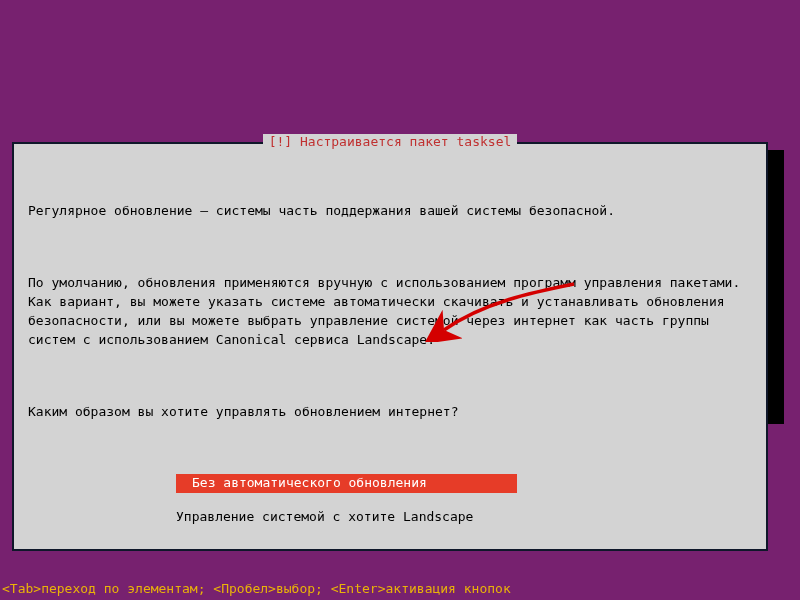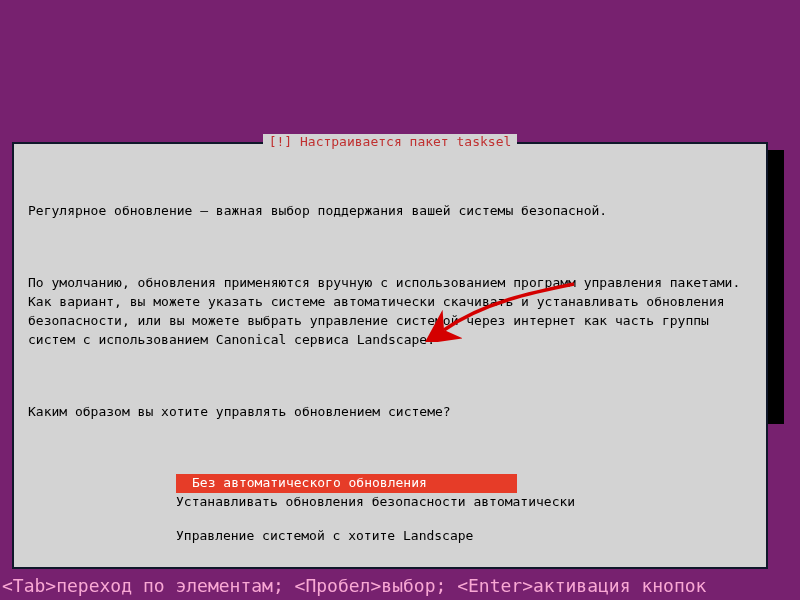--- a/index.html
+++ b/index.html
@@ -71,50 +71,49 @@
       background: #e63c28;
       color: #fff;
       display: inline-block;
       padding-right: 90px;
       padding-left: 16px;
     }
     .footer {
       position: absolute;
       left: 2px;
       bottom: 4px;
-      color: #f9a8d4;
-      font-size: 18px;
+      color: #eab308;
+      font-size: 13px;
       white-space: pre;
       text-align: right;
     }
     .arrow {
       position: absolute;
       pointer-events: none;
     }
   </style>
 </head>
 <body>
 
 <div class="dialog-shadow"></div>
 
 <div class="dialog">
   <div class="dialog-title-wrap">
     <span class="dialog-title">[!] Настраивается пакет tasksel</span>
   </div>
 
   <div class="body-text">
-    <div class="para">Регулярное обновление – важная выбор поддержания вашей системы безопасной.</div>
+    <div class="para">Регулярное обновление – системы часть поддержания вашей системы безопасной.</div>
     <div class="para">По умолчанию, обновления применяются вручную с использованием программ управления пакетами. Как вариант, вы можете указать системе автоматически скачивать и устанавливать обновления безопасности, или вы можете выбрать управление системой через интернет как часть группы систем с использованием Canonical сервиса Landscape.</div>
-    <div class="question">Каким образом вы хотите управлять обновлением системе?</div>
+    <div class="question">Каким образом вы хотите управлять обновлением интернет?</div>
   </div>
 
   <div class="options">
     <div class="option selected">Без автоматического обновления</div>
     <br>
-    <div class="option">Устанавливать обновления безопасности автоматически</div>
     <br>
     <div class="option">Управление системой с хотите Landscape</div>
   </div>
 
   <svg class="arrow" style="left:410px; top:138px;" width="160" height="60" viewBox="0 0 160 60">
     <defs>
       <marker id="ah" markerWidth="12" markerHeight="12" refX="3" refY="5" orient="auto">
         <path d="M0,0 L10,5 L0,10 L3,5 Z" fill="#d40000"></path>
       </marker>
     </defs>

